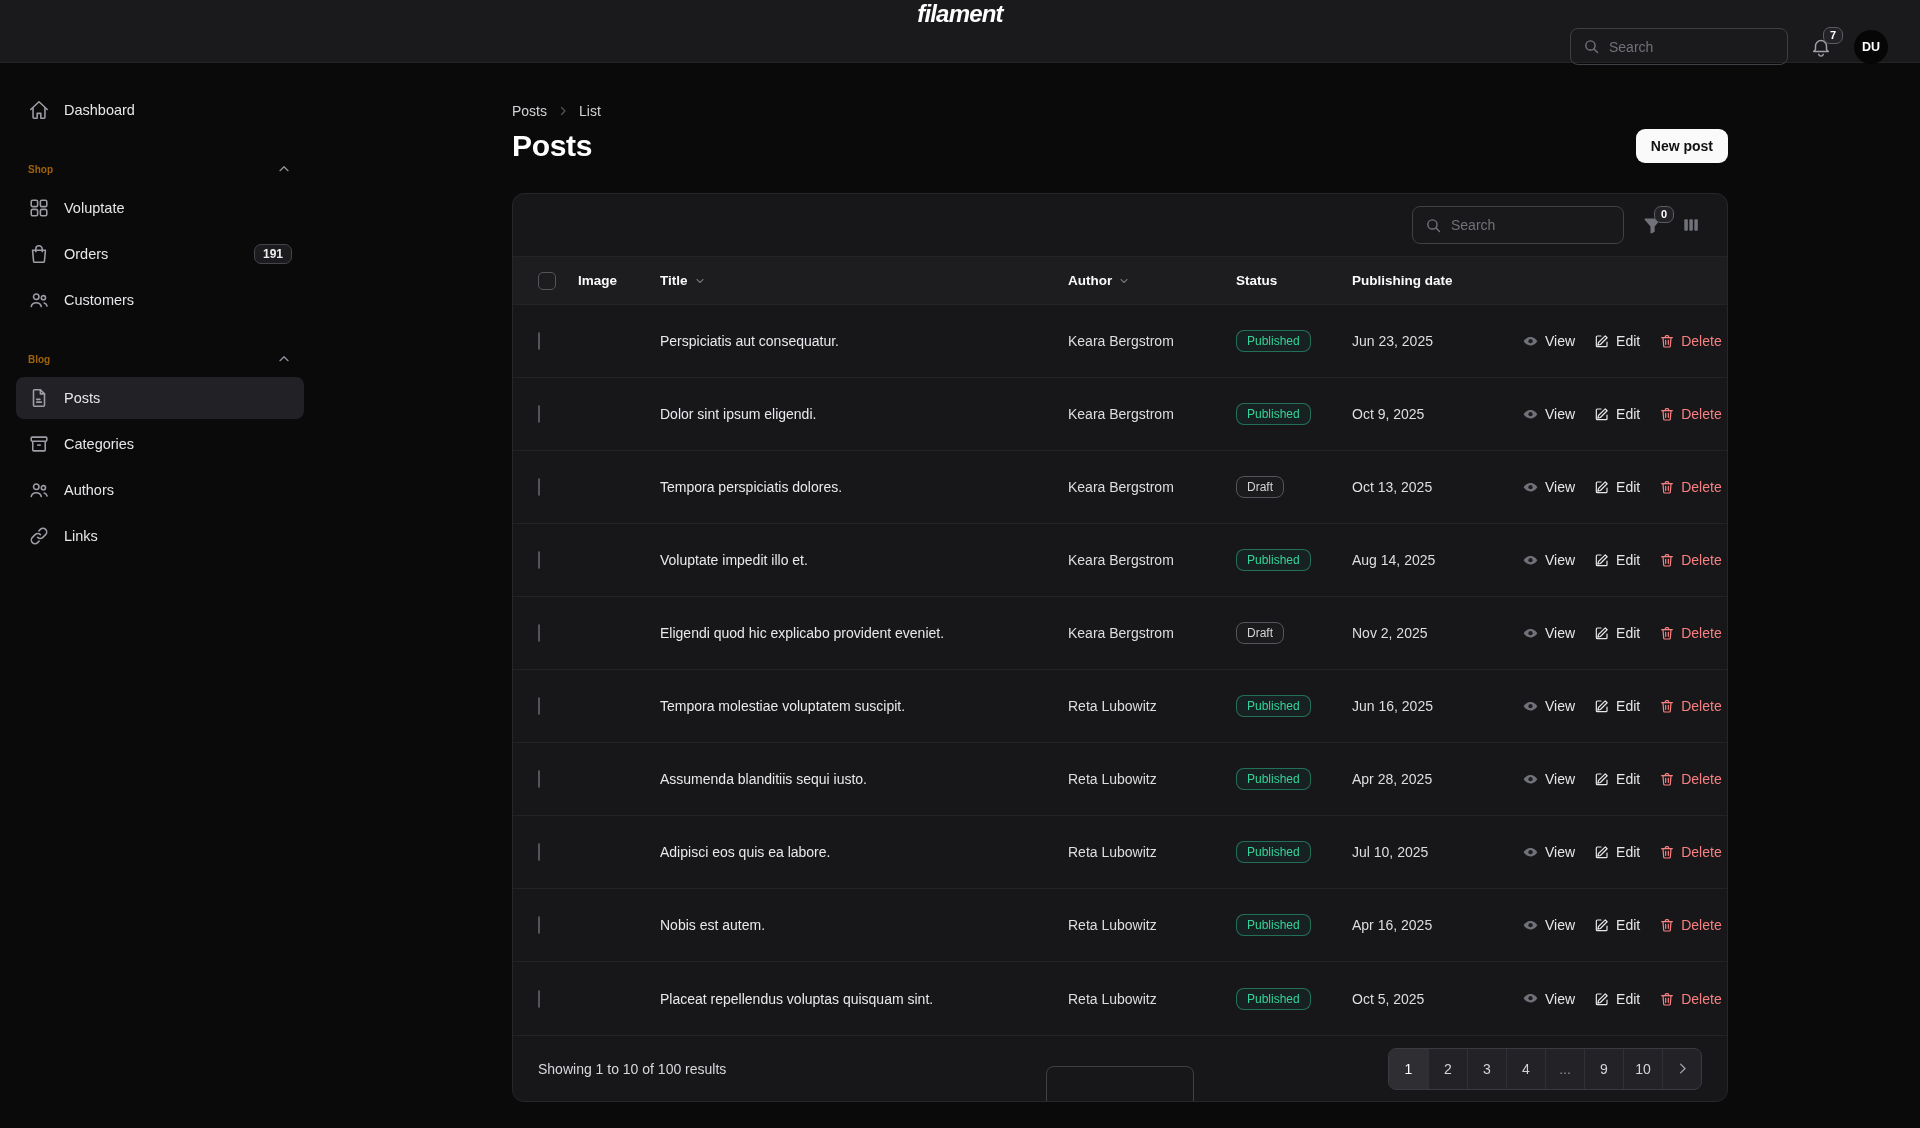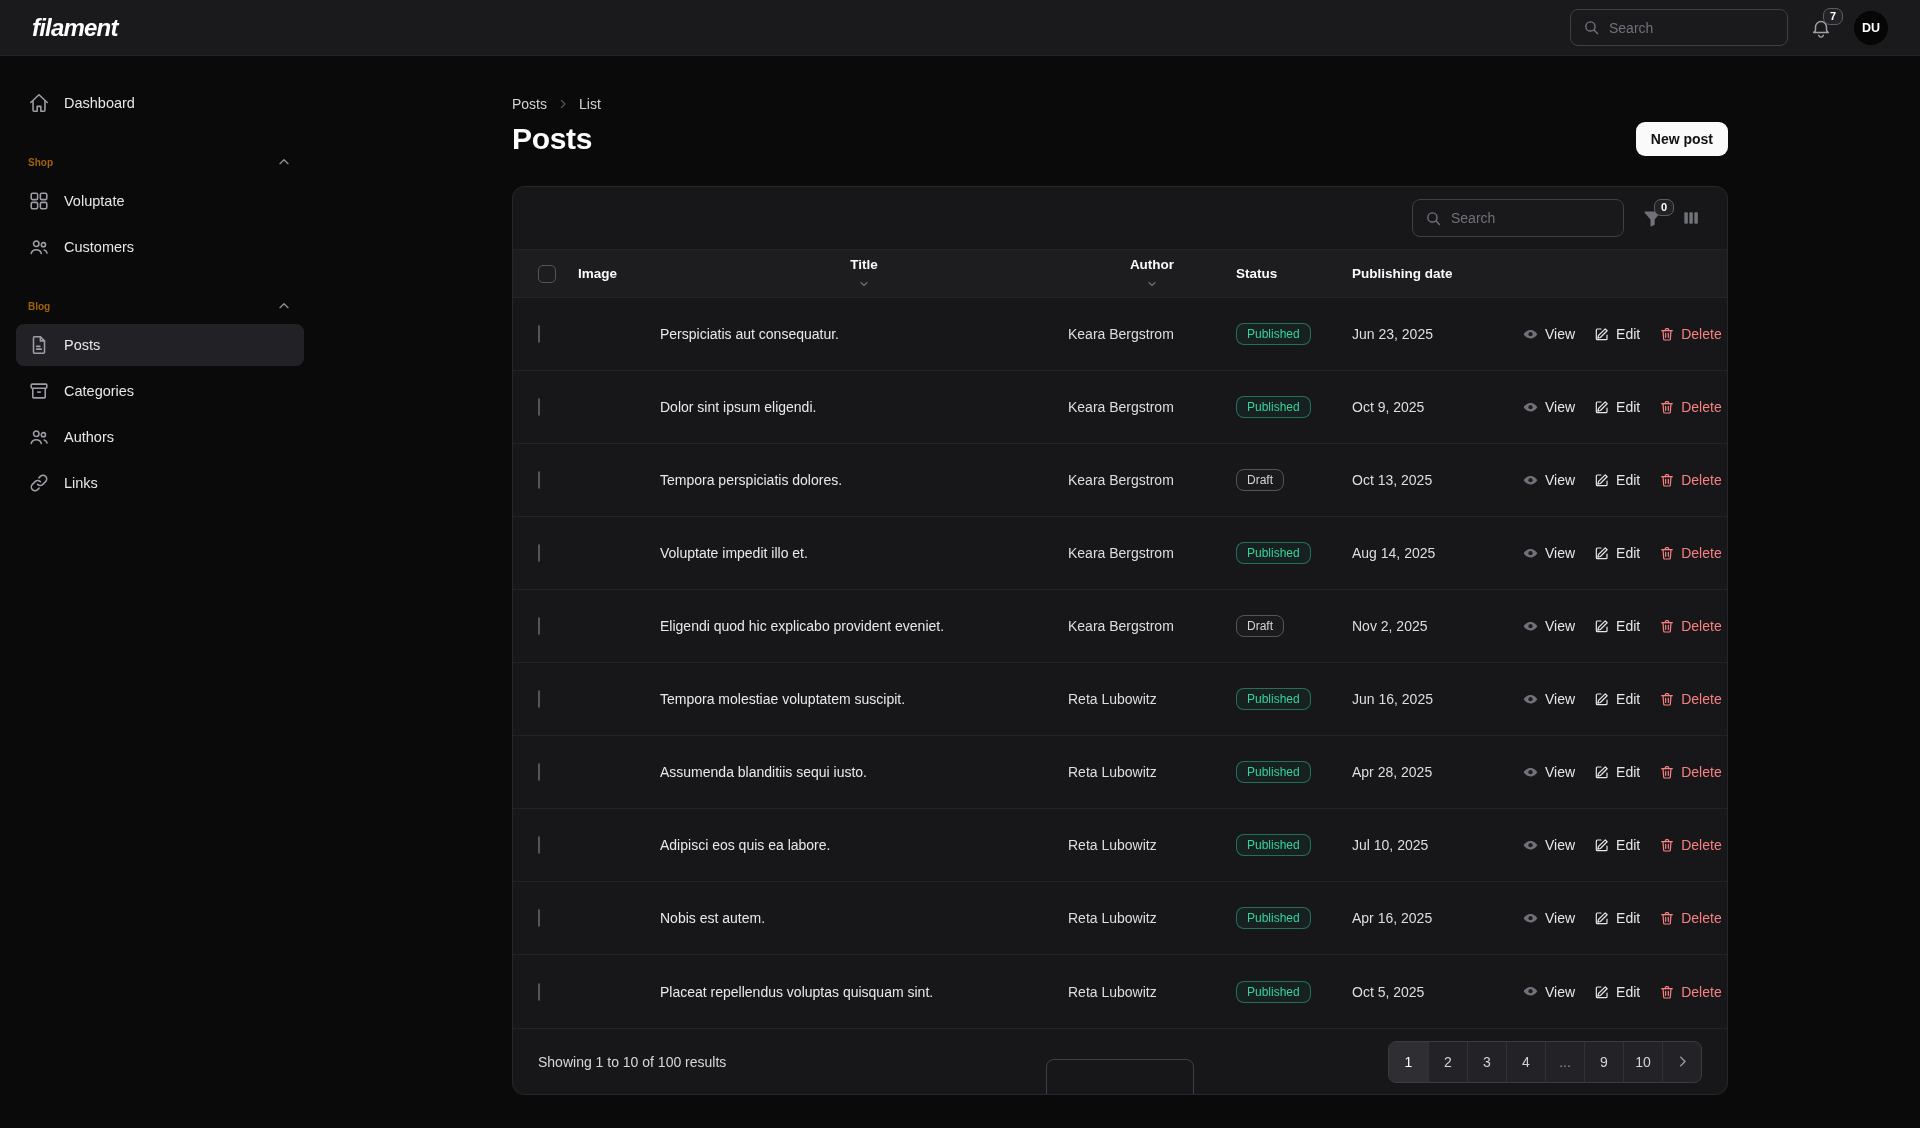--- a/index.html
+++ b/index.html
@@ -7,23 +7,24 @@
   body {
     background:#0a0a0b;
     color:#e4e4e7;
     font-family:"Liberation Sans", sans-serif;
     font-size:14px;
   }
   svg { display:block; }
 
   
   .topbar {
-    height:56px; display:flex; align-items:center;
+    height:63px; display:flex; align-items:center;
     background:#1a1a1c; border-bottom:1px solid #242428;
     padding:0 32px;
+    flex-direction:column;
   }
   .logo {
     color:#fff; font-size:24px; font-weight:800; font-style:italic;
     letter-spacing:-0.8px;
   }
   .topbar-right { margin-left:auto; display:flex; align-items:center; gap:22px; }
   .search-box {
     display:flex; align-items:center; gap:9px;
     width:218px; height:37px; padding:0 12px;
     border:1px solid #3f3f46; border-radius:8px; background:transparent;
@@ -101,21 +102,21 @@
     display:grid;
     grid-template-columns:40px 82px 1fr 168px 116px 170px 180px;
     align-items:center; padding:0 25px;
   }
   .hdr-row {
     height:49px; background:#1d1d20;
     border-top:1px solid #242428; border-bottom:1px solid #242428;
     font-size:13.5px; font-weight:600; color:#fafafa;
   }
   .hdr-cell { display:flex; align-items:center; gap:6px; }
-  .hdr-cell.sortable { cursor:pointer;flex-direction:column; }
+  .hdr-cell.sortable { cursor:pointer; }
   .sort-chev { color:#71717a; }
   .data-row { height:73px; border-bottom:1px solid #232327; font-size:14px; }
   .data-row:last-child { border-bottom:none; }
   .checkbox {
     width:18px; height:18px; border-radius:5px;
     border:1px solid #54545c; background:#1d1d20; cursor:pointer;
   }
   .thumb { width:40px; height:50px; border-radius:6px; }
   .thumb[data-thumb="sunset"]      { background:linear-gradient(180deg,#7c5fb5 0%,#a06bb0 32%,#ef8f4b 50%,#70406a 63%,#2a1e33 100%); }
   .thumb[data-thumb="man-dark"]    { background:radial-gradient(circle at 50% 32%,#8a6a58 0%,#8a6a58 14%,rgba(0,0,0,0) 38%),linear-gradient(180deg,#3b3734 0%,#26211f 55%,#7a2028 88%,#13100f 100%); }
@@ -224,20 +225,30 @@
                 <svg viewBox="0 0 24 24" fill="none" stroke="currentColor" stroke-width="1.7">
                   <rect x="3.5" y="3.5" width="7" height="7" rx="1.6"></rect>
                   <rect x="13.5" y="3.5" width="7" height="7" rx="1.6"></rect>
                   <rect x="3.5" y="13.5" width="7" height="7" rx="1.6"></rect>
                   <rect x="13.5" y="13.5" width="7" height="7" rx="1.6"></rect>
                 </svg>
               </span>
     <span>Voluptate</span>
   </div>
 
+  <div class="side-item">
+    <span class="i">
+                <svg viewBox="0 0 24 24" fill="none" stroke="currentColor" stroke-width="1.7" stroke-linejoin="round">
+                  <path d="M5 8h14l-1.1 12.1a1 1 0 0 1-1 .9H7.1a1 1 0 0 1-1-.9L5 8Z"></path>
+                  <path d="M8.5 10V6.5a3.5 3.5 0 0 1 7 0V10"></path>
+                </svg>
+              </span>
+    <span>Orders</span>
+  <span class="side-badge">191</span>
+            </div>
 
   <div class="side-item">
     <span class="i">
                 <svg viewBox="0 0 24 24" fill="none" stroke="currentColor" stroke-width="1.7" stroke-linecap="round" stroke-linejoin="round">
                   <circle cx="9" cy="8.5" r="3"></circle>
                   <path d="M3.5 19c.8-2.6 2.9-4 5.5-4s4.7 1.4 5.5 4"></path>
                   <circle cx="16.8" cy="9.5" r="2.3"></circle>
                   <path d="M17.6 15.2c1.6.4 2.7 1.5 3.2 3.3"></path>
                 </svg>
               </span>

